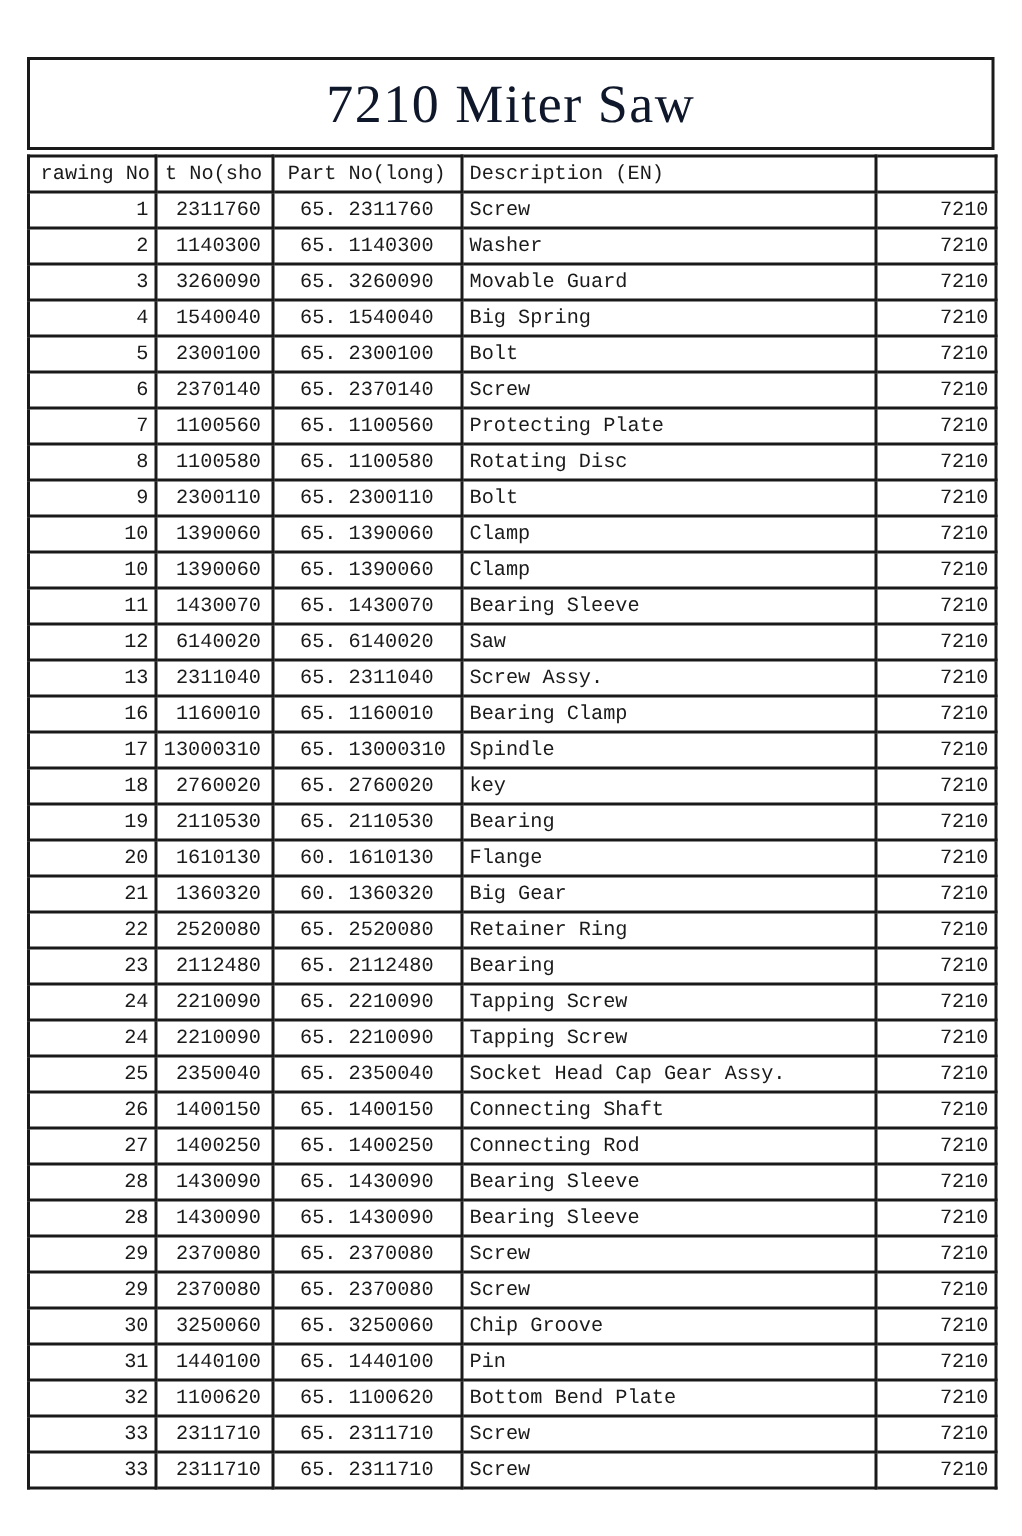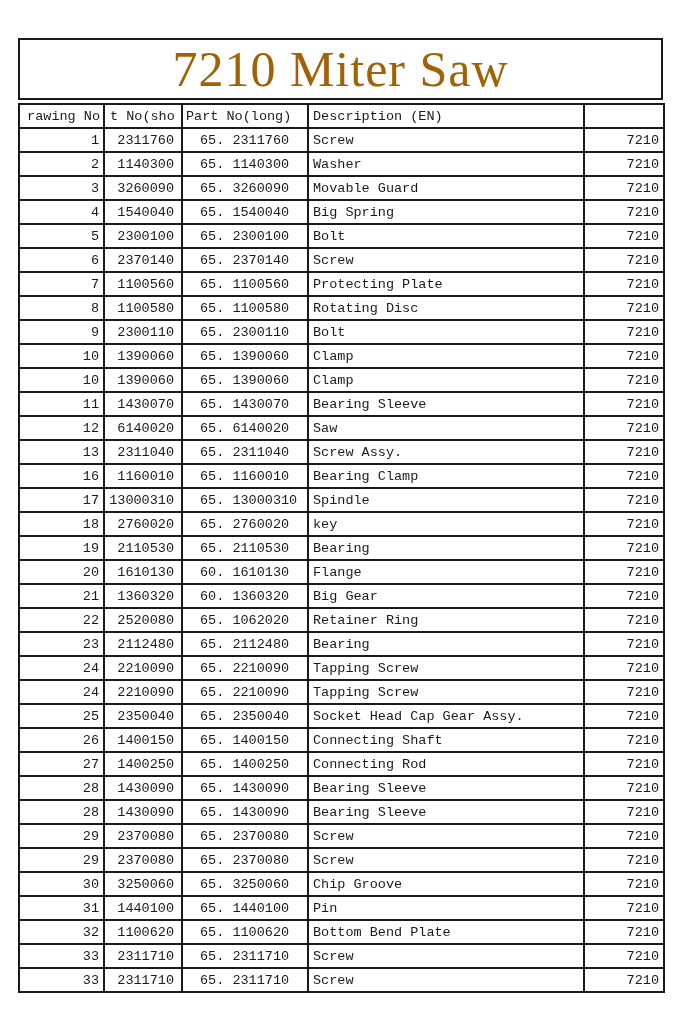--- a/index.html
+++ b/index.html
@@ -23,24 +23,24 @@
     box-sizing: border-box;
     border: 2px solid #1a1a1a;
     display: flex;
     align-items: center;
     justify-content: center;
   }
   .title-box h1 {
     margin: 0;
     font-family: "Liberation Serif", serif;
     font-weight: 400;
-    font-size: 50px;
+    font-size: 36px;
     line-height: 58px;
     letter-spacing: 1px;
-    color: #a16207;
+    color: #0f172a;
     white-space: nowrap;
   }
   table.parts {
     position: absolute;
     left: 18px;
     top: 103px;
     width: 645px;
     border-collapse: collapse;
     table-layout: fixed;
     font-family: "Liberation Mono", monospace;
@@ -56,21 +56,21 @@
     font-weight: 400;
     vertical-align: middle;
   }
   .col-drawing  { width: 85px; }
   .col-short    { width: 78px; }
   .col-long     { width: 126px; }
   .col-desc     { width: 276px; }
   .col-model    { width: 80px; }
   table.parts th.hdr-drawing { text-align: right; padding-right: 3px; margin-top: 40px; }
   table.parts th.hdr-short   { text-align: left;  padding-left: 5px; }
-  table.parts th.hdr-long    { text-align: left;  padding-left: 3px; }
+  table.parts th.hdr-long    { text-align: center;  padding-left: 3px; }
   table.parts th.hdr-desc    { text-align: left;  padding-left: 4px; }
   table.parts td.c-drawing { text-align: right; padding-right: 4px; }
   table.parts td.c-short   { text-align: right; padding-right: 7px; }
   table.parts td.c-long    { text-align: left;  padding-left: 17px; }
   table.parts td.c-desc    { text-align: left;  padding-left: 4px; }
   table.parts td.c-model   { text-align: right; padding-right: 4px; margin-left: 40px; }
 </style>
 </head>
 <body>
 
@@ -232,21 +232,21 @@
       <tr>
         <td class="c-drawing">21</td>
         <td class="c-short">1360320</td>
         <td class="c-long">60. 1360320</td>
         <td class="c-desc">Big Gear</td>
         <td class="c-model">7210</td>
       </tr>
       <tr>
         <td class="c-drawing">22</td>
         <td class="c-short">2520080</td>
-        <td class="c-long">65. 1062020</td>
+        <td class="c-long">65. 2520080</td>
         <td class="c-desc">Retainer Ring</td>
         <td class="c-model">7210</td>
       </tr>
       <tr>
         <td class="c-drawing">23</td>
         <td class="c-short">2112480</td>
         <td class="c-long">65. 2112480</td>
         <td class="c-desc">Bearing</td>
         <td class="c-model">7210</td>
       </tr>

